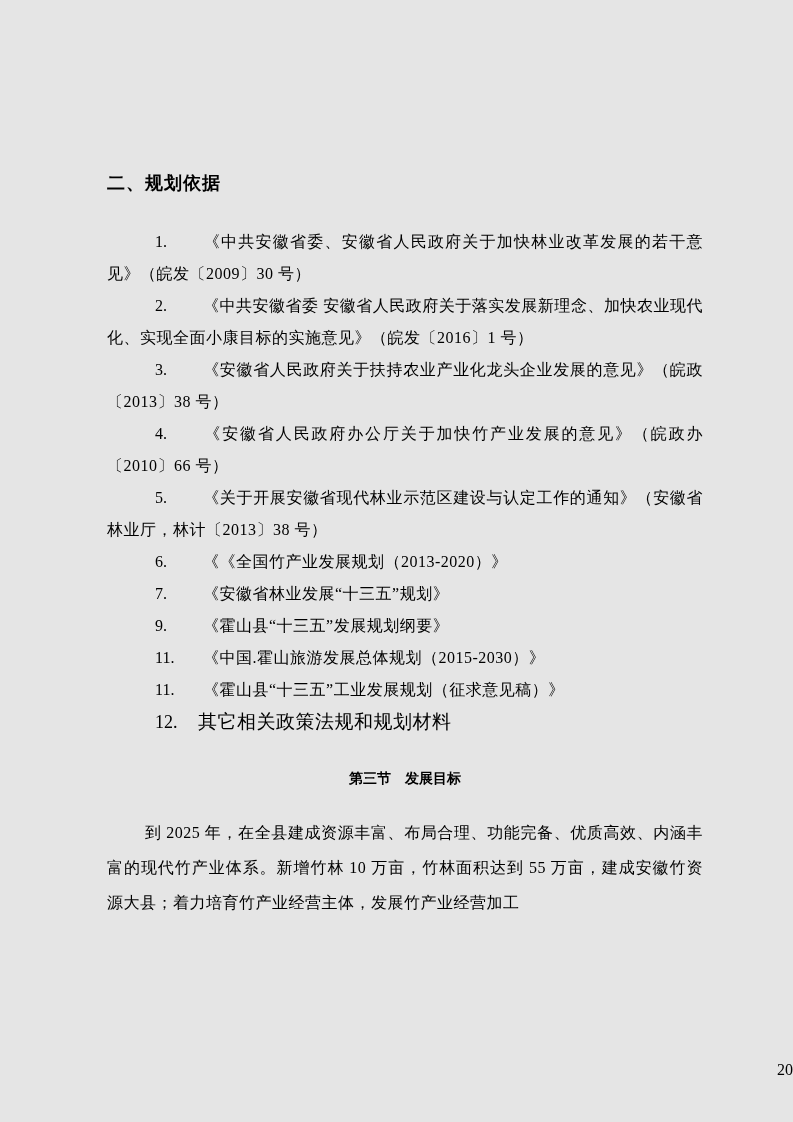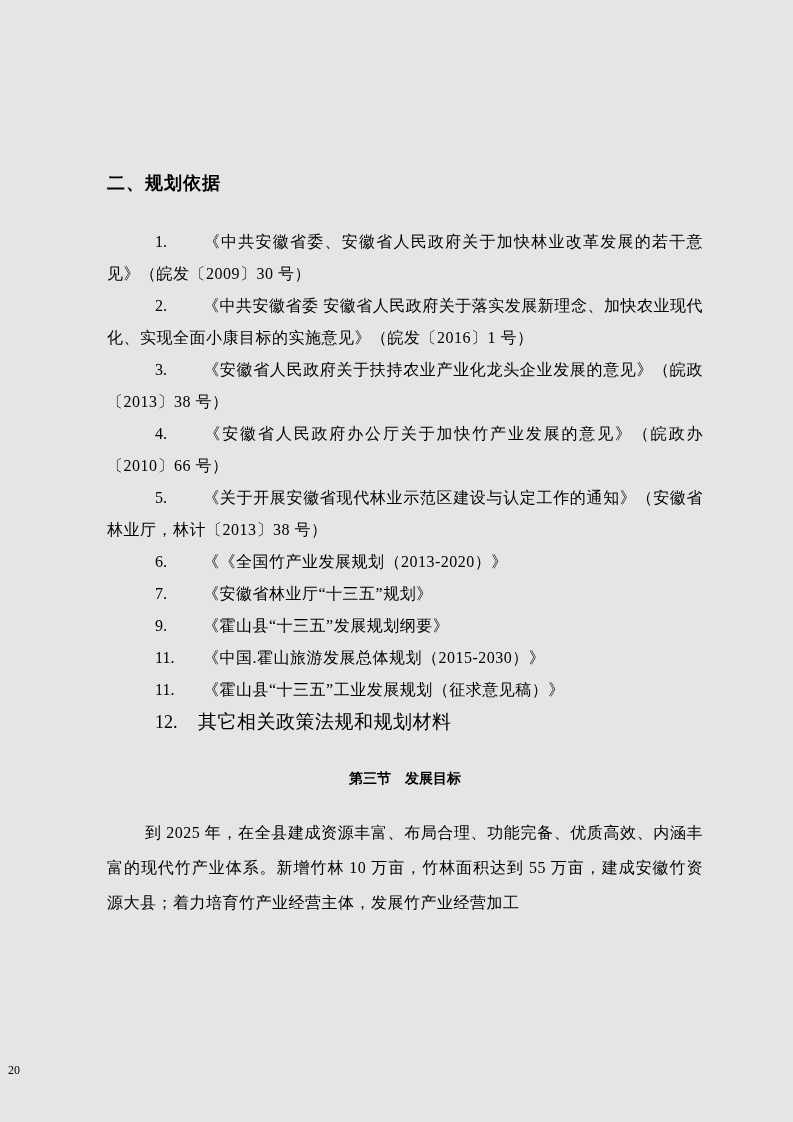--- a/index.html
+++ b/index.html
@@ -62,42 +62,42 @@
     text-align: justify;
     text-indent: 38px;
     margin: 21px 0 0 0;
     letter-spacing: 0.5px;
   }
   .page-number {
     position: absolute;
     left: 0;
     right: 0;
     bottom: 45px;
-    text-align: left;
-    font-size: 12px;
+    text-align: right;
+    font-size: 16px;
     line-height: 14px;
     padding-left: 8px;
   }
 </style>
 </head>
 <body>
 
 <div class="page">
   <div class="content">
 
     <h2 class="sec-heading">二、规划依据</h2>
 
     <div class="ref-list">
       <p class="item"><span class="item-num">1.</span><span class="item-text">《中共安徽省委、安徽省人民政府关于加快林业改革发展的若干意见》（皖发〔2009〕30 号）</span></p>
       <p class="item"><span class="item-num">2.</span><span class="item-text">《中共安徽省委 安徽省人民政府关于落实发展新理念、加快农业现代化、实现全面小康目标的实施意见》（皖发〔2016〕1 号）</span></p>
       <p class="item"><span class="item-num">3.</span><span class="item-text">《安徽省人民政府关于扶持农业产业化龙头企业发展的意见》（皖政〔2013〕38 号）</span></p>
       <p class="item"><span class="item-num">4.</span><span class="item-text">《安徽省人民政府办公厅关于加快竹产业发展的意见》（皖政办〔2010〕66 号）</span></p>
       <p class="item"><span class="item-num">5.</span><span class="item-text">《关于开展安徽省现代林业示范区建设与认定工作的通知》（安徽省林业厅，林计〔2013〕38 号）</span></p>
       <p class="item"><span class="item-num">6.</span><span class="item-text">《《全国竹产业发展规划（2013-2020）》</span></p>
-      <p class="item"><span class="item-num">7.</span><span class="item-text">《安徽省林业厅“十三五”规划》</span></p>
+      <p class="item"><span class="item-num">7.</span><span class="item-text">《安徽省林业发展“十三五”规划》</span></p>
       <p class="item"><span class="item-num">9.</span><span class="item-text">《霍山县“十三五”发展规划纲要》</span></p>
       <p class="item"><span class="item-num">11.</span><span class="item-text">《中国.霍山旅游发展总体规划（2015-2030）》</span></p>
       <p class="item"><span class="item-num">11.</span><span class="item-text">《霍山县“十三五”工业发展规划（征求意见稿）》</span></p>
       <p class="item last"><span class="item-num">12.</span><span class="item-text">其它相关政策法规和规划材料</span></p>
     </div>
 
     <h1 class="chapter-heading">第三节　发展目标</h1>
 
 
     <p class="body-para">到 2025 年，在全县建成资源丰富、布局合理、功能完备、优质高效、内涵丰富的现代竹产业体系。新增竹林 10 万亩，竹林面积达到 55 万亩，建成安徽竹资源大县；着力培育竹产业经营主体，发展竹产业经营加工</p>

